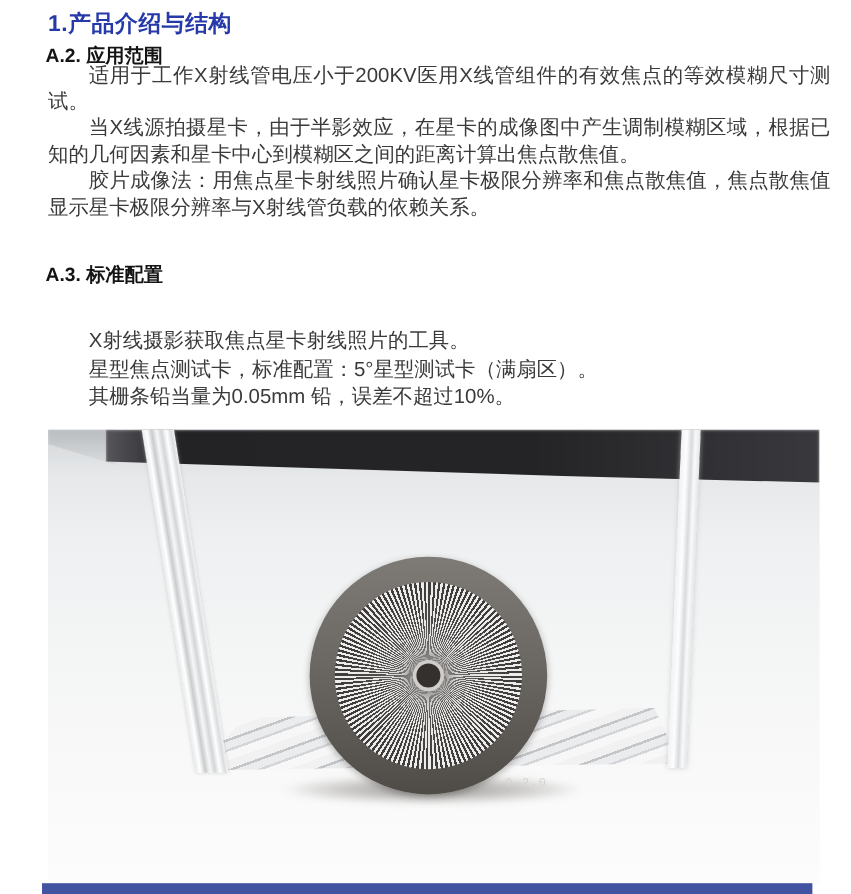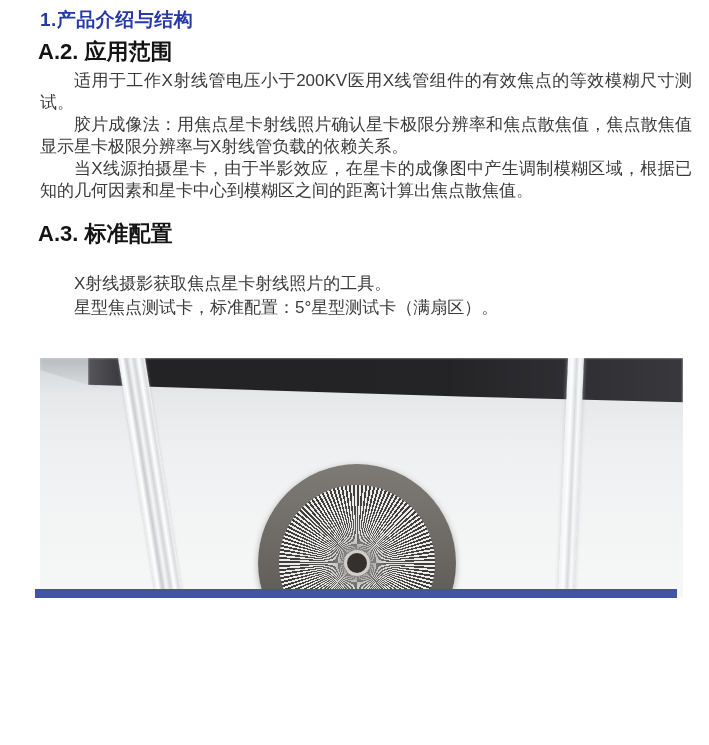--- a/index.html
+++ b/index.html
@@ -1,37 +1,37 @@
 <!DOCTYPE html>
 <html><head>
 <meta charset="utf-8">
 <style>
   html,body{margin:0;padding:0;background:#fff;}
   .page{
-    position:relative; width:709px; height:598px; background:#ffffff;
+    position:relative; width:709px; height:745px; background:#ffffff;
     overflow:hidden; font-family:"Liberation Sans", sans-serif; color:#333;
   }
   
   .doc-title{
     position:absolute; left:40px; top:7px; margin:0;
     font-size:19px; font-weight:bold; color:#2639a8; letter-spacing:0.5px;
   }
   .sec-heading{
     position:absolute; left:38px; margin:0;
-    font-size:22px; font-weight:bold; color:#141414;text-align:center;
+    font-size:16px; font-weight:bold; color:#141414;text-align:center;
   }
   .sec-heading.h-a2{top:37px;}
   .sec-heading.h-a3{top:219px;}
   .body-block{
     position:absolute; left:40px; width:652px; margin:0;
   }
   .body-block p{
     margin:0; text-indent:2em; font-size:17px; color:#3a3a3a;
   }
-  .block-a2{top:70px;}
+  .block-a2{top:52px;}
   .block-a2 p{line-height:22px; text-align:justify;}
   .block-a3{top:248px;margin-top:24px;}
   .block-a3 p{line-height:23.5px;}
 
   
   .photo{
     position:absolute; left:40px; top:358px; width:643px; height:379px;
     overflow:hidden;
     background:linear-gradient(180deg,#d2d5d7 0,#e6e8ea 10%,#eff0f1 25%,#f4f5f5 50%,#f9f9f9 75%,#fcfcfc 100%);
   }
@@ -105,29 +105,30 @@
 <body>
 
 <div class="page">
 
   <h1 class="doc-title">1.产品介绍与结构</h1>
 
   <h2 class="sec-heading h-a2">A.2. 应用范围</h2>
 
   <div class="body-block block-a2">
     <p>适用于工作X射线管电压小于200KV医用X线管组件的有效焦点的等效模糊尺寸测试。</p>
+    <p>当X线源拍摄星卡，由于半影效应，在星卡的成像图中产生调制模糊区域，根据已知的几何因素和星卡中心到模糊区之间的距离计算出焦点散焦值。</p>
     <p>胶片成像法：用焦点星卡射线照片确认星卡极限分辨率和焦点散焦值，焦点散焦值显示星卡极限分辨率与X射线管负载的依赖关系。</p>
-    <p>当X线源拍摄星卡，由于半影效应，在星卡的成像图中产生调制模糊区域，根据已知的几何因素和星卡中心到模糊区之间的距离计算出焦点散焦值。</p>
   </div>
 
   <h2 class="sec-heading h-a3">A.3. 标准配置</h2>
 
   <div class="body-block block-a3">
     <p>X射线摄影获取焦点星卡射线照片的工具。</p>
     <p>星型焦点测试卡，标准配置：5°星型测试卡（满扇区）。</p>
+    <p>其栅条铅当量为0.05mm 铅，误差不超过10%。</p>
   </div>
 
   <figure class="photo" style="margin:0;">
     <div class="bg-ledge"></div>
     <div class="bg-dark"></div>
     <div class="marble-band"></div>
     <div class="acrylic-left"></div>
     <div class="acrylic-right"></div>
     <div class="disc-shadow"></div>
     <div class="disc">

